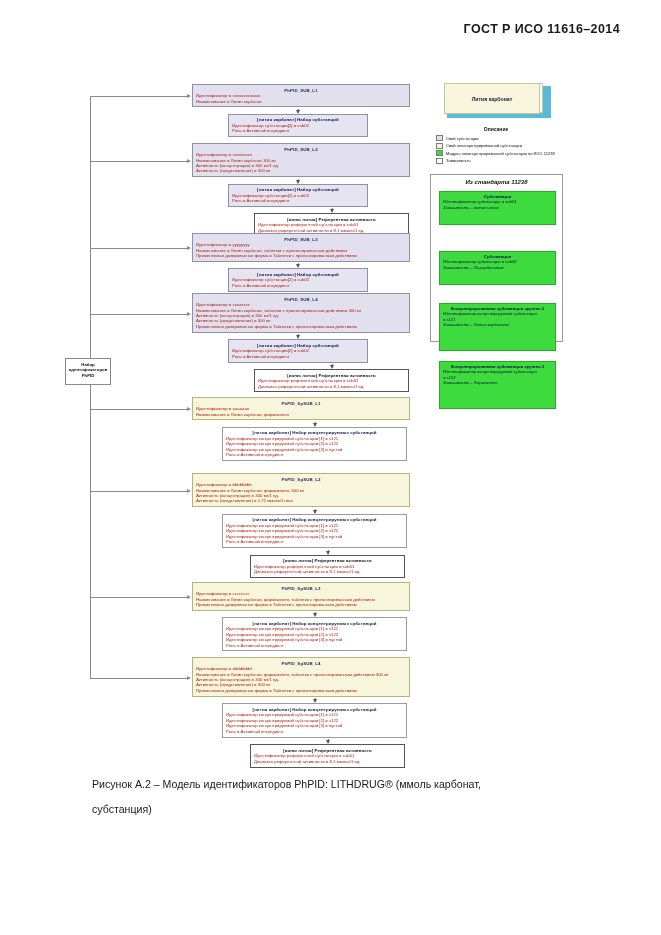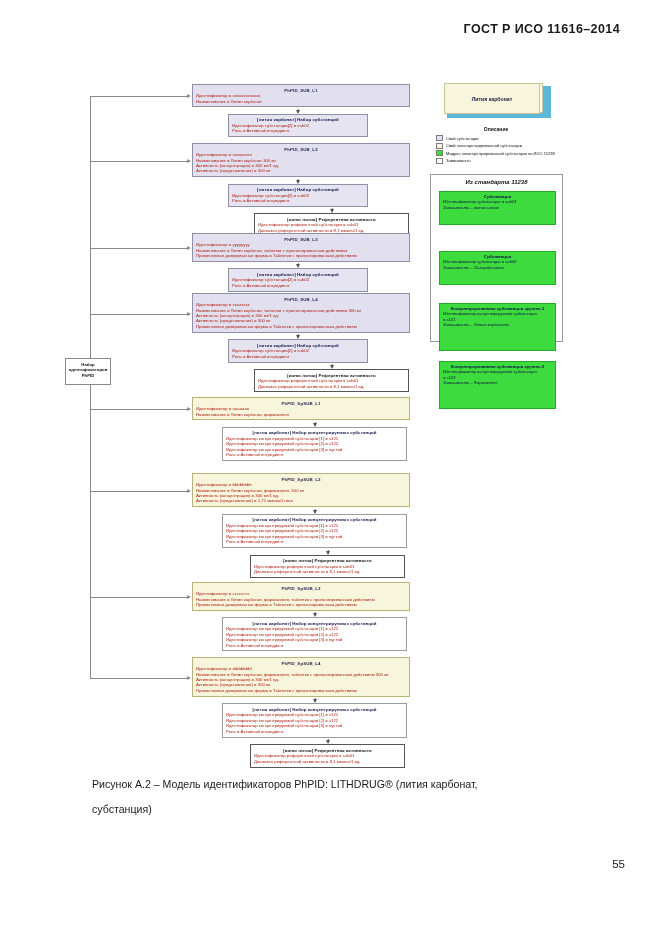--- a/index.html
+++ b/index.html
@@ -348,18 +348,17 @@
         <div class="gbox" style="top: 186px; height: 48px; padding: 2px 3px;">
           <span class="ttl">Концентрированная субстанция группы 2</span>
           <span class="ln">Идентификатор концентрируемой субстанции</span>
           <span class="ln">= s122</span>
           <span class="ln">Зависимость – Фармакопея</span>
         </div>
       </div>
   </div>
 
   <div class="caption">
-    <span>Рисунок А.2 – Модель идентификаторов PhPID: LITHDRUG® (лития карбонат,</span>
+    <span>Рисунок А.2 – Модель идентификаторов PhPID: LITHDRUG® (ммоль карбонат,</span>
     <span class="l2">субстанция)</span>
   </div>
 
-  <div class="doc-pageno">55</div>
 </div>
 
 </body></html>

